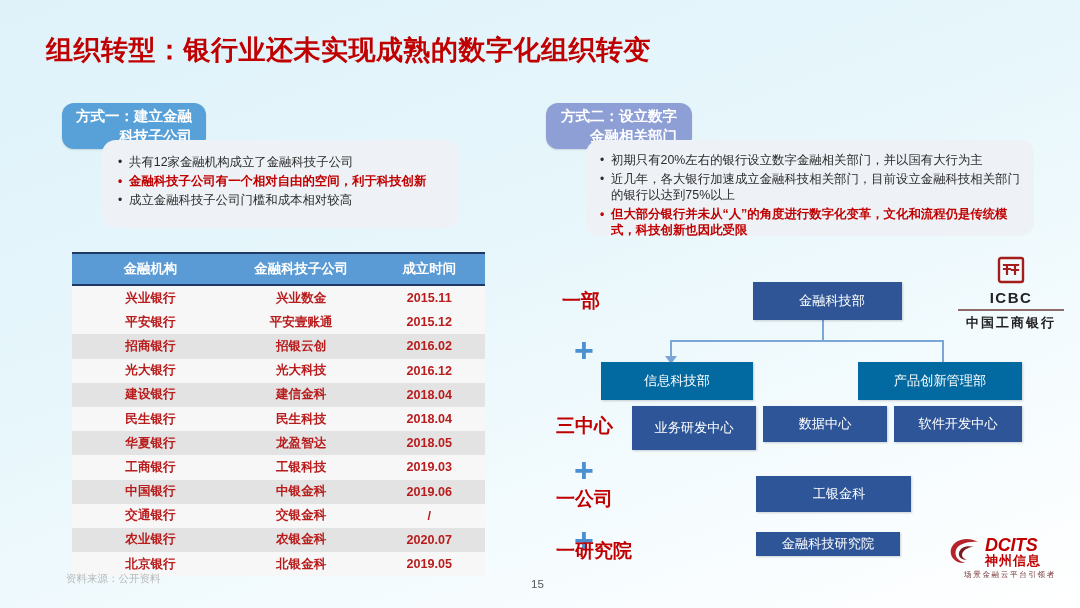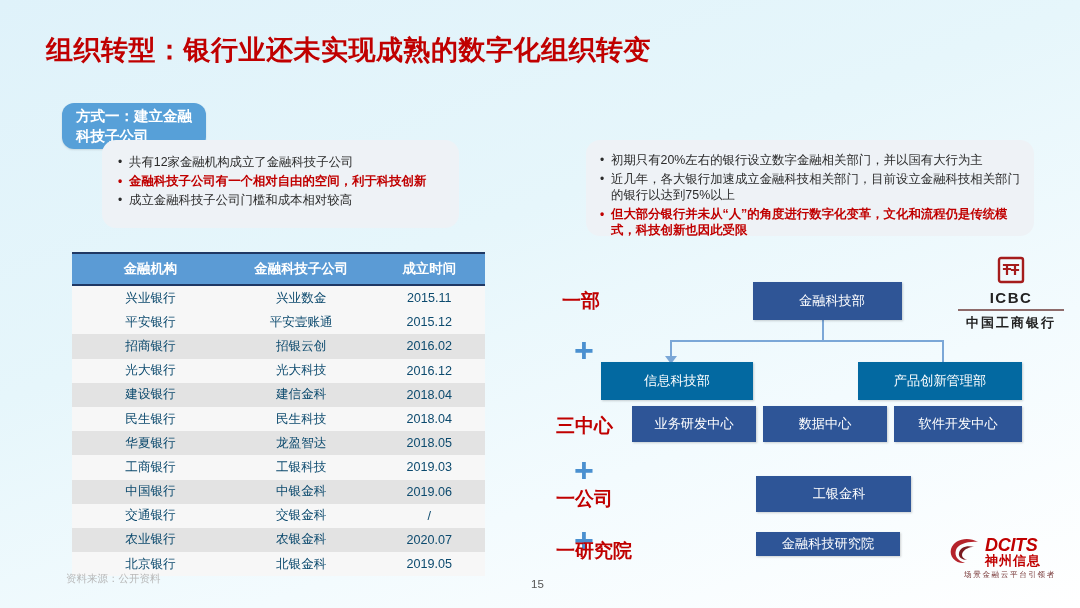--- a/index.html
+++ b/index.html
@@ -15,21 +15,21 @@
   .title{
     position:absolute;left:46px;top:32px;
     font-size:27px;font-weight:bold;color:#c00000;
     letter-spacing:.5px;white-space:nowrap;
   }
 
   
   .pill{
     position:absolute;border-radius:12px;color:#fff;
     font-weight:bold;font-size:14.5px;line-height:20px;
-    text-align:left;display:flex;align-items:center;justify-content:center;
+    text-align:right;display:flex;align-items:center;justify-content:center;
     box-shadow:0 1px 2px rgba(0,0,0,.12);
   }
   .pill-1{left:62px;top:103px;width:144px;height:46px;background:#57a0d8;}
   .pill-2{left:546px;top:103px;width:146px;height:46px;background:#8e9fd6;}
   .pill span{display:block;}
 
   
   .bulletbox{
     position:absolute;border-radius:14px;background:#eef2f6;
   }
@@ -49,21 +49,21 @@
 
   
   .tbl{
     position:absolute;left:72px;top:252px;width:413px;
     border-collapse:collapse;font-size:12.6px;
   }
   .tbl th{
     background:#5b9bd5;color:#fff;font-weight:bold;font-size:13.4px;
     padding:6px 0;border-top:2.5px solid #1f3864;border-bottom:2.5px solid #1f3864;
   }
-  .tbl td{padding:3.6px 0;text-align:center;color:#0c4a6e;}
+  .tbl td{padding:3.6px 0;text-align:center;color:#b91c1c;font-weight:bold;}
   .tbl tr.odd td{background:#e3e3e3;}
   .tbl tr.even td{background:#f7f7f7;}
   .tbl col.c1{width:38%;}
   .tbl col.c2{width:35%;}
   .tbl col.c3{width:27%;}
 
   .source{
     position:absolute;left:66px;top:572px;
     font-size:10.5px;color:#b8b8b8;
   }
@@ -141,20 +141,26 @@
         <span class="dot red">•</span>
         <span class="txt red">金融科技子公司有一个相对自由的空间，利于科技创新</span>
       </li>
       <li>
         <span class="dot">•</span>
         <span class="txt">成立金融科技子公司门槛和成本相对较高</span>
       </li>
     </ul>
   </div>
 
+  <div class="pill pill-2">
+    <div>
+      <span>方式二：设立数字</span>
+      <span>金融相关部门</span>
+    </div>
+  </div>
 
   <div class="bulletbox bb-2">
     <ul class="blist">
       <li>
         <span class="dot">•</span>
         <span class="txt">初期只有20%左右的银行设立数字金融相关部门，并以国有大行为主</span>
       </li>
       <li>
         <span class="dot">•</span>
         <span class="txt">近几年，各大银行加速成立金融科技相关部门，目前设立金融科技相关部门的银行以达到75%以上</span>
@@ -254,21 +260,21 @@
     <div style="position:absolute;left:113px;top:108px;width:0;height:0;border-left:6px solid transparent;border-right:6px solid transparent;border-top:8px solid #7ba7d7;"></div>
 
     <div class="rowlabel" style="left:10px;top:40px;">一部</div>
     <div class="plus" style="left:22px;top:85px;">+</div>
     <div class="obox dark" style="left:201px;top:34px;width:140px;height:38px;padding-left:9px;">金融科技部</div>
     <div class="obox light" style="left:49px;top:114px;width:152px;height:38px;">信息科技部</div>
     <div class="obox light" style="left:306px;top:114px;width:164px;height:38px;">产品创新管理部</div>
 
     <div class="rowlabel" style="left:4px;top:165px;">三中心</div>
     <div class="plus" style="left:22px;top:205px;">+</div>
-    <div class="obox mid" style="left:80px;top:158px;width:124px;height:36px;">业务研发中心</div>
+    <div class="obox mid" style="left:80px;top:158px;width:124px;height:44px;">业务研发中心</div>
     <div class="obox mid" style="left:211px;top:158px;width:124px;height:36px;">数据中心</div>
     <div class="obox mid" style="left:342px;top:158px;width:128px;height:36px;">软件开发中心</div>
 
     <div class="rowlabel" style="left:4px;top:238px;">一公司</div>
     <div class="plus" style="left:22px;top:275px;">+</div>
     <div class="obox mid" style="left:204px;top:228px;width:144px;height:36px;padding-left:11px;">工银金科</div>
 
     <div class="rowlabel" style="left:4px;top:290px;">一研究院</div>
     <div class="obox mid" style="left:204px;top:284px;width:144px;height:24px;">金融科技研究院</div>
   </div>

